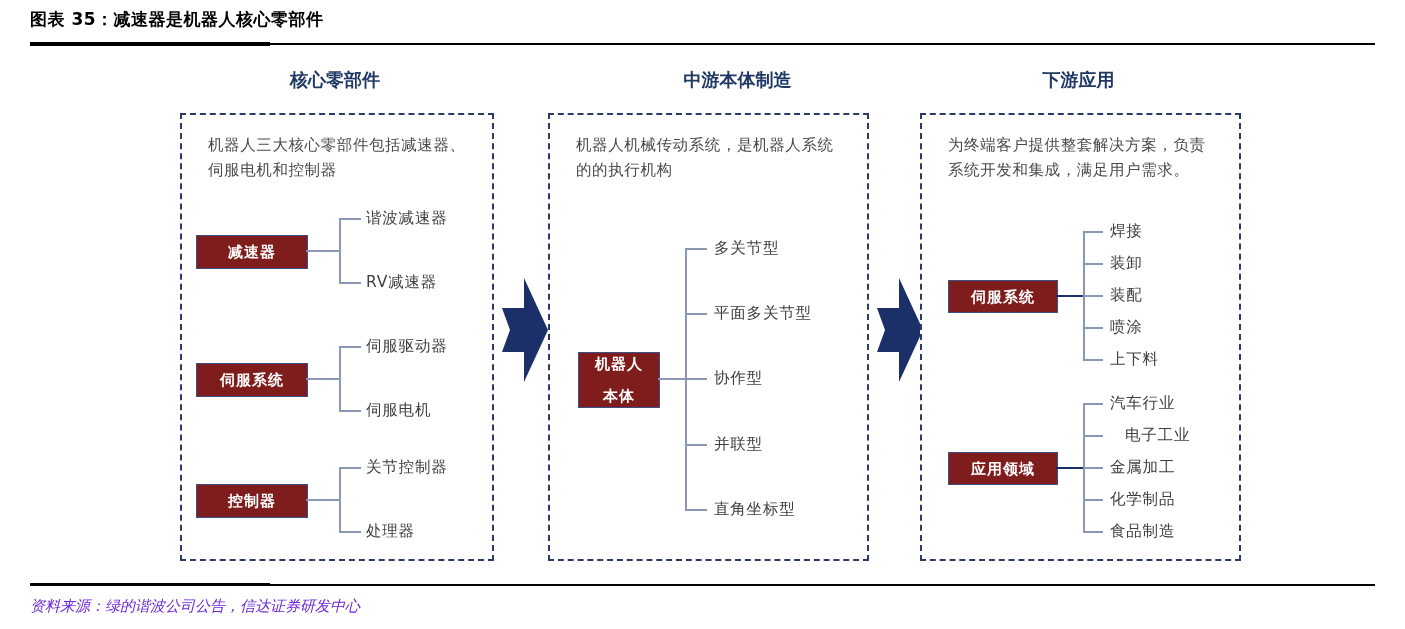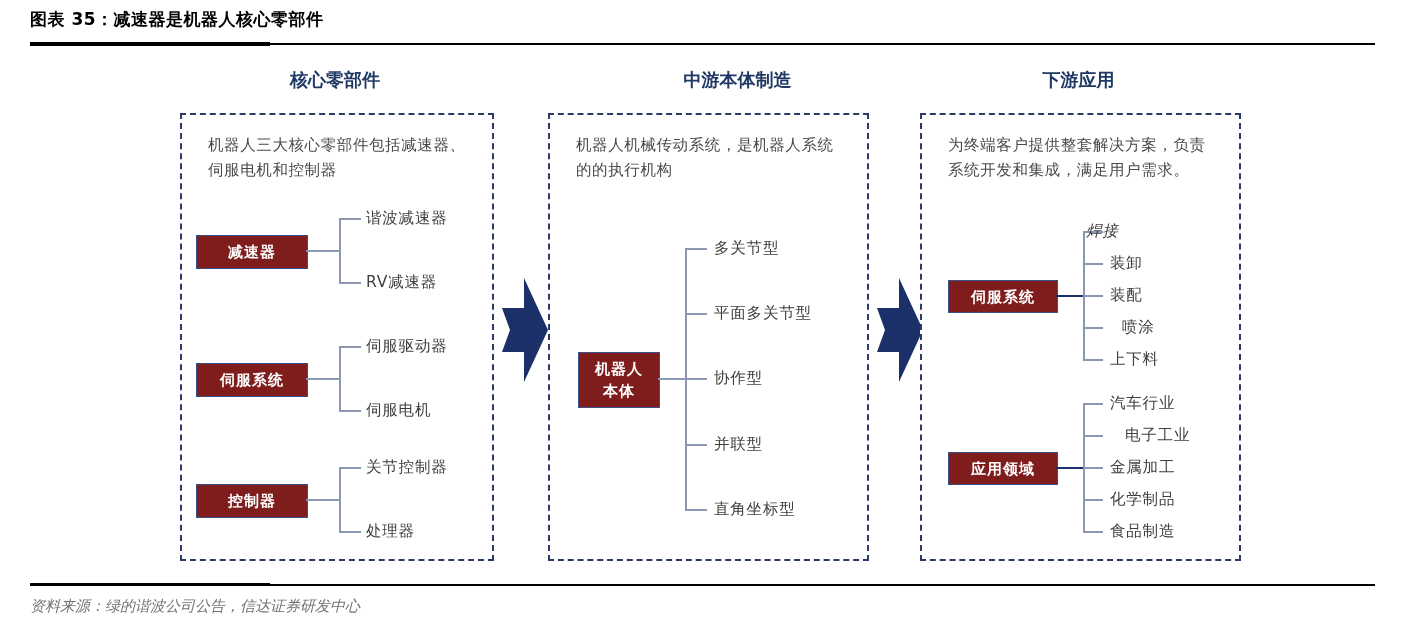--- a/index.html
+++ b/index.html
@@ -18,21 +18,21 @@
     font-family:"DejaVu Sans","Liberation Sans",sans-serif;
   }
   .rule-thick{position:absolute;left:30px;top:42px;width:240px;height:4px;background:#000000;}
   .rule-thin{position:absolute;left:30px;top:43px;width:1345px;height:2px;background:#000000;}
 
   
   .rule-foot-thick{position:absolute;left:30px;top:583px;width:240px;height:3px;background:#000000;}
   .rule-foot-thin{position:absolute;left:30px;top:584px;width:1345px;height:1.5px;background:#000000;}
   .source{
     position:absolute;left:30px;top:597px;
-    font-size:15px;color:#737373;font-style:italic;white-space:nowrap;
+    font-size:15px;color:#6d28d9;font-style:italic;white-space:nowrap;
     font-family:"DejaVu Serif","Liberation Serif",serif;
   }
 
   
   .col-header{
     position:absolute;font-size:18px;font-weight:bold;color:#1f3864;
     white-space:nowrap;text-align:center;
     font-family:"DejaVu Sans","Liberation Sans",sans-serif;
   }
 
@@ -49,21 +49,21 @@
   }
 
   
   .navy-box{
     position:absolute;background:#7f1d1d;border:1px solid #3c5088;
     color:#ffffff;font-size:15px;font-weight:bold;
     display:flex;align-items:center;justify-content:center;
     text-align:center;line-height:20px;letter-spacing:1px;
     font-family:"DejaVu Sans","Liberation Sans",sans-serif;
   }
-  .navy-box.two-line{line-height:22px;}
+  .navy-box.two-line{line-height:22px;justify-content:space-between;}
 
   
   .vline{position:absolute;width:2px;background:#8c97b4;}
   .hline{position:absolute;height:2px;background:#8c97b4;}
   .hline-dark{position:absolute;height:2px;background:#1b3069;}
 
   
   .leaf{
     position:absolute;font-size:15.5px;color:#3f3f3f;white-space:nowrap;
     font-family:"DejaVu Sans","Liberation Sans",sans-serif;letter-spacing:0.8px;
@@ -150,24 +150,24 @@
   <div class="desc" style="left:948px;top:133px;width:270px;">为终端客户提供整套解决方案，负责系统开发和集成，满足用户需求。</div>
 
   <div class="navy-box" style="left:948px;top:280px;width:108px;height:31px;">伺服系统</div>
   <div class="hline-dark" style="left:1056px;top:295px;width:28px;"></div>
   <div class="vline" style="left:1083px;top:231px;height:128px;"></div>
   <div class="hline" style="left:1083px;top:231px;width:20px;"></div>
   <div class="hline" style="left:1083px;top:263px;width:20px;"></div>
   <div class="hline" style="left:1083px;top:295px;width:20px;"></div>
   <div class="hline" style="left:1083px;top:327px;width:20px;"></div>
   <div class="hline" style="left:1083px;top:359px;width:20px;"></div>
-  <div class="leaf" style="left:1086px;top:221px;font-style:italic;">焊接</div>
+  <div class="leaf" style="left:1110px;top:221px;">焊接</div>
   <div class="leaf" style="left:1110px;top:253px;">装卸</div>
   <div class="leaf" style="left:1110px;top:285px;">装配</div>
-  <div class="leaf" style="left:1110px;top:317px;margin-left:12px;">喷涂</div>
+  <div class="leaf" style="left:1110px;top:317px;">喷涂</div>
   <div class="leaf" style="left:1110px;top:349px;">上下料</div>
 
   <div class="navy-box" style="left:948px;top:452px;width:108px;height:31px;">应用领域</div>
   <div class="hline-dark" style="left:1056px;top:467px;width:28px;"></div>
   <div class="vline" style="left:1083px;top:403px;height:128px;"></div>
   <div class="hline" style="left:1083px;top:403px;width:20px;"></div>
   <div class="hline" style="left:1083px;top:435px;width:20px;"></div>
   <div class="hline" style="left:1083px;top:467px;width:20px;"></div>
   <div class="hline" style="left:1083px;top:499px;width:20px;"></div>
   <div class="hline" style="left:1083px;top:531px;width:20px;"></div>

